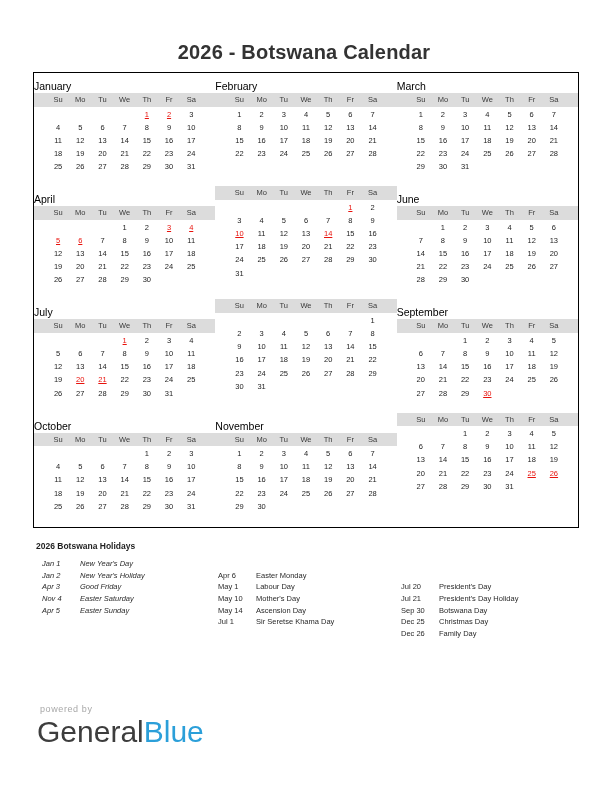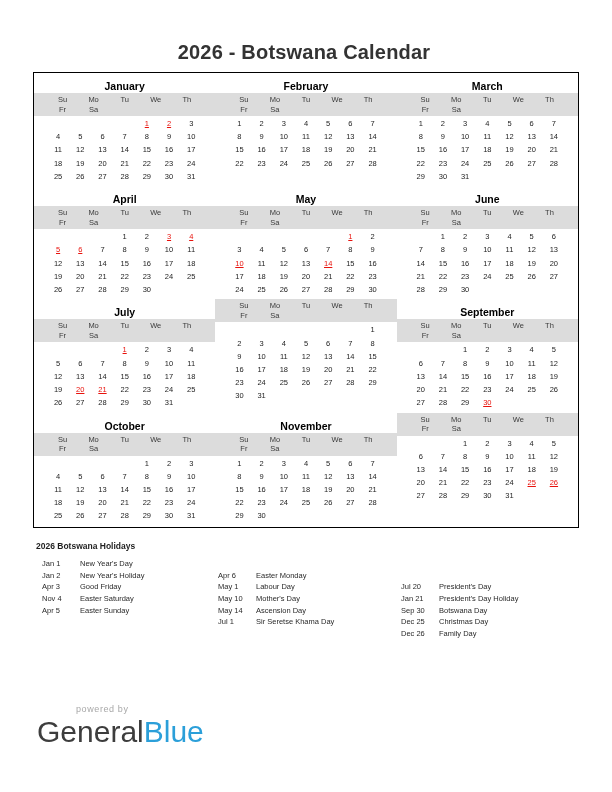--- a/index.html
+++ b/index.html
@@ -20,25 +20,25 @@
     position:absolute; left:33px; top:72px;
     width:546px; height:456px;
     border:1.5px solid #000000;
     box-sizing:border-box;
     background:#ffffff;
   }
   .quarter { height:113.2px; display:flex; }
   .month { width:33.3333%; box-sizing:border-box; }
   .month-name {
     padding-top:7px; height:13px;
-    text-align:center;
-    font-size:10.5px; font-weight:bold; color:#000000;
+    text-align:left;
+    font-size:10.5px; font-weight:normal; color:#000000;
   }
   .weekday-row {
-    display:grid; grid-template-columns:repeat(5,1fr);
+    display:grid; grid-template-columns:repeat(7,1fr);
     padding:2px 13px;
     background:var(--weekday-bg,#dcdcdc);
     font-size:7.5px; color:#3a3a3a;
   }
   .weekday-row span { text-align:center; line-height:9.5px; }
   .days {
     display:grid; grid-template-columns:repeat(7,1fr);
     padding:1px 13px 0 13px;
     font-size:7.5px; color:#1c1c1c;
   }
@@ -47,26 +47,26 @@
     color:var(--holiday-red,#e8120c);
     text-decoration:underline;
   }
   .holidays-title {
     position:absolute; left:36px; top:541px;
     font-size:8.5px; font-weight:bold; color:#1f1f1f;
   }
   .hol-col { position:absolute; font-size:7.5px; color:#2a2a2a; }
   .hol-col .hrow { height:11.7px; line-height:11.7px; white-space:nowrap; }
   .hol-date { display:inline-block; width:38px; }
-  .hol-col-1 { left:42px;  top:558px; }
+  .hol-col-1 { left:42px;  top:558px;font-style:italic; }
   .hol-col-2 { left:218px; top:569.7px; }
   .hol-col-3 { left:401px; top:581.4px; }
   .powered {
     position:absolute; left:40px; top:704px;
-    font-size:9px; color:#a8a8a8; letter-spacing:0.6px;margin-left:36px;
+    font-size:9px; color:#a8a8a8; letter-spacing:0.6px;
   }
   .brand {
     position:absolute; left:37px; top:715px;
     font-size:30px; color:#3d3d3d; letter-spacing:0px;
   }
   .brand .blue { color:var(--brand-blue,#2b9fd9); }
 </style>
 </head>
 <body>
 
@@ -253,21 +253,20 @@
           <div class="day">24</div>
           <div class="day">25</div>
           <div class="day">26</div>
           <div class="day">27</div>
           <div class="day">28</div>
           <div class="day">29</div>
           <div class="day">30</div>
         </div>
       </div>
       <div class="month">
-        <div class="month-name">May</div>
         <div class="weekday-row">
           <span>Su</span>
           <span>Mo</span>
           <span>Tu</span>
           <span>We</span>
           <span>Th</span>
           <span>Fr</span>
           <span>Sa</span>
         </div>
         <div class="days">
@@ -654,20 +653,20 @@
   </div>
 <div class="hol-col hol-col-2">
     <div class="hrow"><span class="hol-date">Apr 6</span><span>Easter Monday</span></div>
     <div class="hrow"><span class="hol-date">May 1</span><span>Labour Day</span></div>
     <div class="hrow"><span class="hol-date">May 10</span><span>Mother's Day</span></div>
     <div class="hrow"><span class="hol-date">May 14</span><span>Ascension Day</span></div>
     <div class="hrow"><span class="hol-date">Jul 1</span><span>Sir Seretse Khama Day</span></div>
   </div>
 <div class="hol-col hol-col-3">
     <div class="hrow"><span class="hol-date">Jul 20</span><span>President's Day</span></div>
-    <div class="hrow"><span class="hol-date">Jan 21</span><span>President's Day Holiday</span></div>
+    <div class="hrow"><span class="hol-date">Jul 21</span><span>President's Day Holiday</span></div>
     <div class="hrow"><span class="hol-date">Sep 30</span><span>Botswana Day</span></div>
     <div class="hrow"><span class="hol-date">Dec 25</span><span>Christmas Day</span></div>
     <div class="hrow"><span class="hol-date">Dec 26</span><span>Family Day</span></div>
   </div>
 
 <div class="powered">powered by</div>
 <div class="brand"><span>General</span><span class="blue">Blue</span></div>
 
 </body></html>

